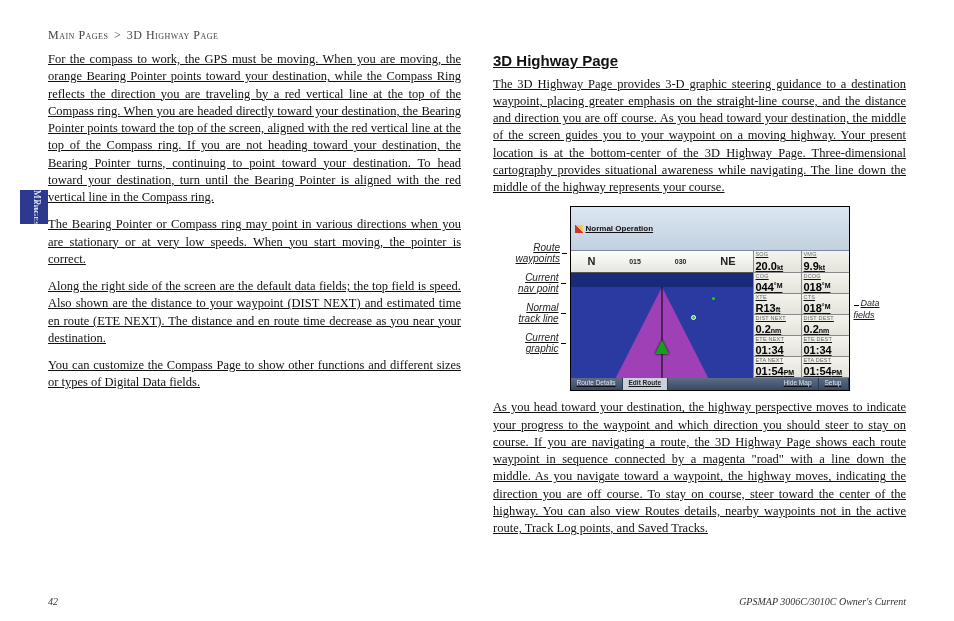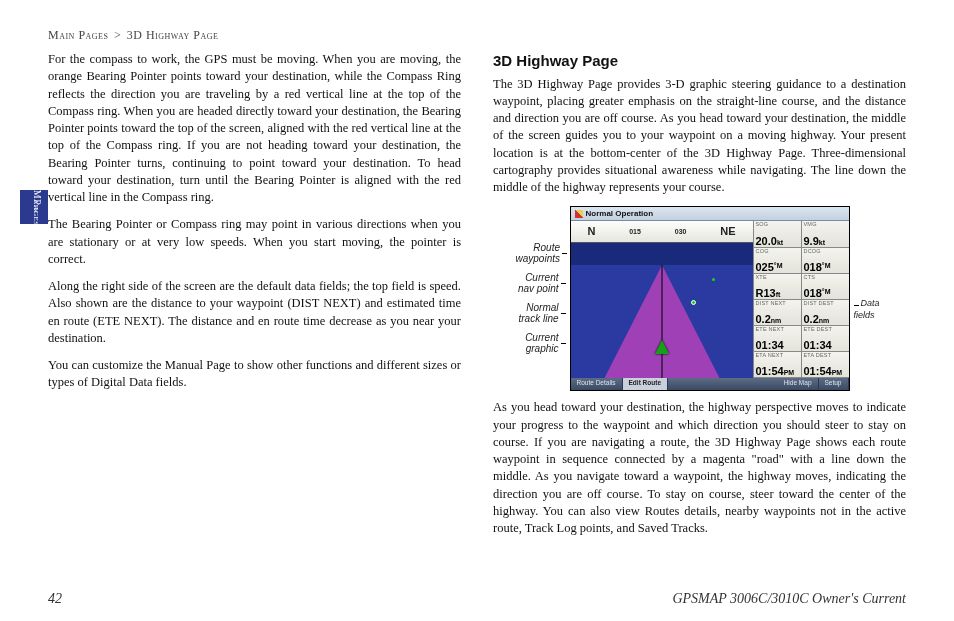--- a/index.html
+++ b/index.html
@@ -38,21 +38,21 @@
     line-height: 1.1;
     writing-mode: horizontal-tb;
     width: 28px;
   }
   .side-tab span { display:block; transform: rotate(90deg); transform-origin: center; white-space: nowrap; }
   .side-tab-inner { width: 46px; margin-left: -9px;}
   .columns {
     display: flex;
     gap: 32px;
   }
-  .col { width: 50%; font-size: 12.5px; line-height: 1.38; color: #111; }
+  .col { width: 50%; font-size: 12.5px; line-height: 1.38; color: #111; text-decoration: underline; }
   .col p { margin-bottom: 10px; text-align: justify; }
   h2.section-title {
     font-family: Arial, Helvetica, sans-serif;
     font-weight: bold;
     font-size: 15px;
     margin-bottom: 4px;
   }
   .figure-block {
     display: flex;
     align-items: center;
@@ -86,21 +86,21 @@
     height: 185px;
     background: #dfe3ea;
     display: flex;
     flex-direction: column;
     font-family: Arial, Helvetica, sans-serif;
   }
   .fig-title {
     background: linear-gradient(#dbe6f0,#c2d1e0);
     font-size: 8px;
     font-weight: bold;
-    padding: 1px 4px;
+    padding: 16px 4px;
     border-bottom: 1px solid #7a8aa0;
     display:flex; align-items:center; gap:3px;
   }
   .fig-title .flag { width:8px; height:8px; background: linear-gradient(45deg,#c33 50%,#ec5 50%); display:inline-block; }
   .fig-body { display:flex; flex:1; min-height:0; }
   .highway-pane {
     flex: 1;
     position: relative;
     background: linear-gradient(#1a2a7a 0%, #1a2a7a 28%, #2a3aa0 28%, #2a3aa0 100%);
     overflow:hidden;
@@ -163,21 +163,21 @@
   .fig-footer .ftab {
     padding: 1px 6px; border-right:1px solid #2a3a54;
   }
   .fig-footer .ftab.active { background:#c8d0dc; color:#222; font-weight:bold; }
   .fig-footer .spacer { flex:1; }
   .page-footer {
     position: absolute;
     bottom: 14px;
     left: 48px; right: 48px;
     display:flex; justify-content:space-between;
-    font-size: 14px;
+    font-size: 10px;
     font-style: italic;
     color:#333;
     border-top: 0;
   }
   .page-footer .pg { font-style: italic; }
   .lead-line { display:flex; align-items:center; gap:2px; }
   .lead-line::after { content:""; flex:0 0 5px; height:1px; background:#000; }
   .lead-right::before { content:""; display:inline-block; width:5px; height:1px; background:#000; margin-right:2px; }
 </style>
 </head>
@@ -197,21 +197,21 @@
       <span>Pages</span>
     </div>
   </div>
 
   <div class="columns">
 
     <div class="col">
       <p>For the compass to work, the GPS must be moving. When you are moving, the orange Bearing Pointer points toward your destination, while the Compass Ring reflects the direction you are traveling by a red vertical line at the top of the Compass ring. When you are headed directly toward your destination, the Bearing Pointer points toward the top of the screen, aligned with the red vertical line at the top of the Compass ring. If you are not heading toward your destination, the Bearing Pointer turns, continuing to point toward your destination. To head toward your destination, turn until the Bearing Pointer is aligned with the red vertical line in the Compass ring.</p>
       <p>The Bearing Pointer or Compass ring may point in various directions when you are stationary or at very low speeds. When you start moving, the pointer is correct.</p>
       <p>Along the right side of the screen are the default data fields; the top field is speed. Also shown are the distance to your waypoint (DIST NEXT) and estimated time en route (ETE NEXT). The distance and en route time decrease as you near your destination.</p>
-      <p>You can customize the Manual Page to show other functions and different sizes or types of Digital Data fields.</p>
+      <p>You can customize the Compass Page to show other functions and different sizes or types of Digital Data fields.</p>
     </div>
 
     <div class="col">
       <h2 class="section-title">3D Highway Page</h2>
       <p>The 3D Highway Page provides 3-D graphic steering guidance to a destination waypoint, placing greater emphasis on the straight-line course, and the distance and direction you are off course. As you head toward your destination, the middle of the screen guides you to your waypoint on a moving highway. Your present location is at the bottom-center of the 3D Highway Page. Three-dimensional cartography provides situational awareness while navigating. The line down the middle of the highway represents your course.</p>
 
       <div class="figure-block">
 
         <div class="fig-labels-left">
           <div class="lead-line">
@@ -251,21 +251,21 @@
               <div class="data-cell">
                   <span class="lbl">SOG</span>
                   <span class="val"><span>20.0</span><span class="unit">kt</span></span>
                 </div>
               <div class="data-cell">
                   <span class="lbl">VMG</span>
                   <span class="val"><span>9.9</span><span class="unit">kt</span></span>
                 </div>
               <div class="data-cell">
                   <span class="lbl">COG</span>
-                  <span class="val"><span>025</span><span class="deg">°M</span></span>
+                  <span class="val"><span>044</span><span class="deg">°M</span></span>
                 </div>
               <div class="data-cell">
                   <span class="lbl">DCOG</span>
                   <span class="val"><span>018</span><span class="deg">°M</span></span>
                 </div>
               <div class="data-cell">
                   <span class="lbl">XTE</span>
                   <span class="val"><span>R13</span><span class="unit">ft</span></span>
                 </div>
               <div class="data-cell">

